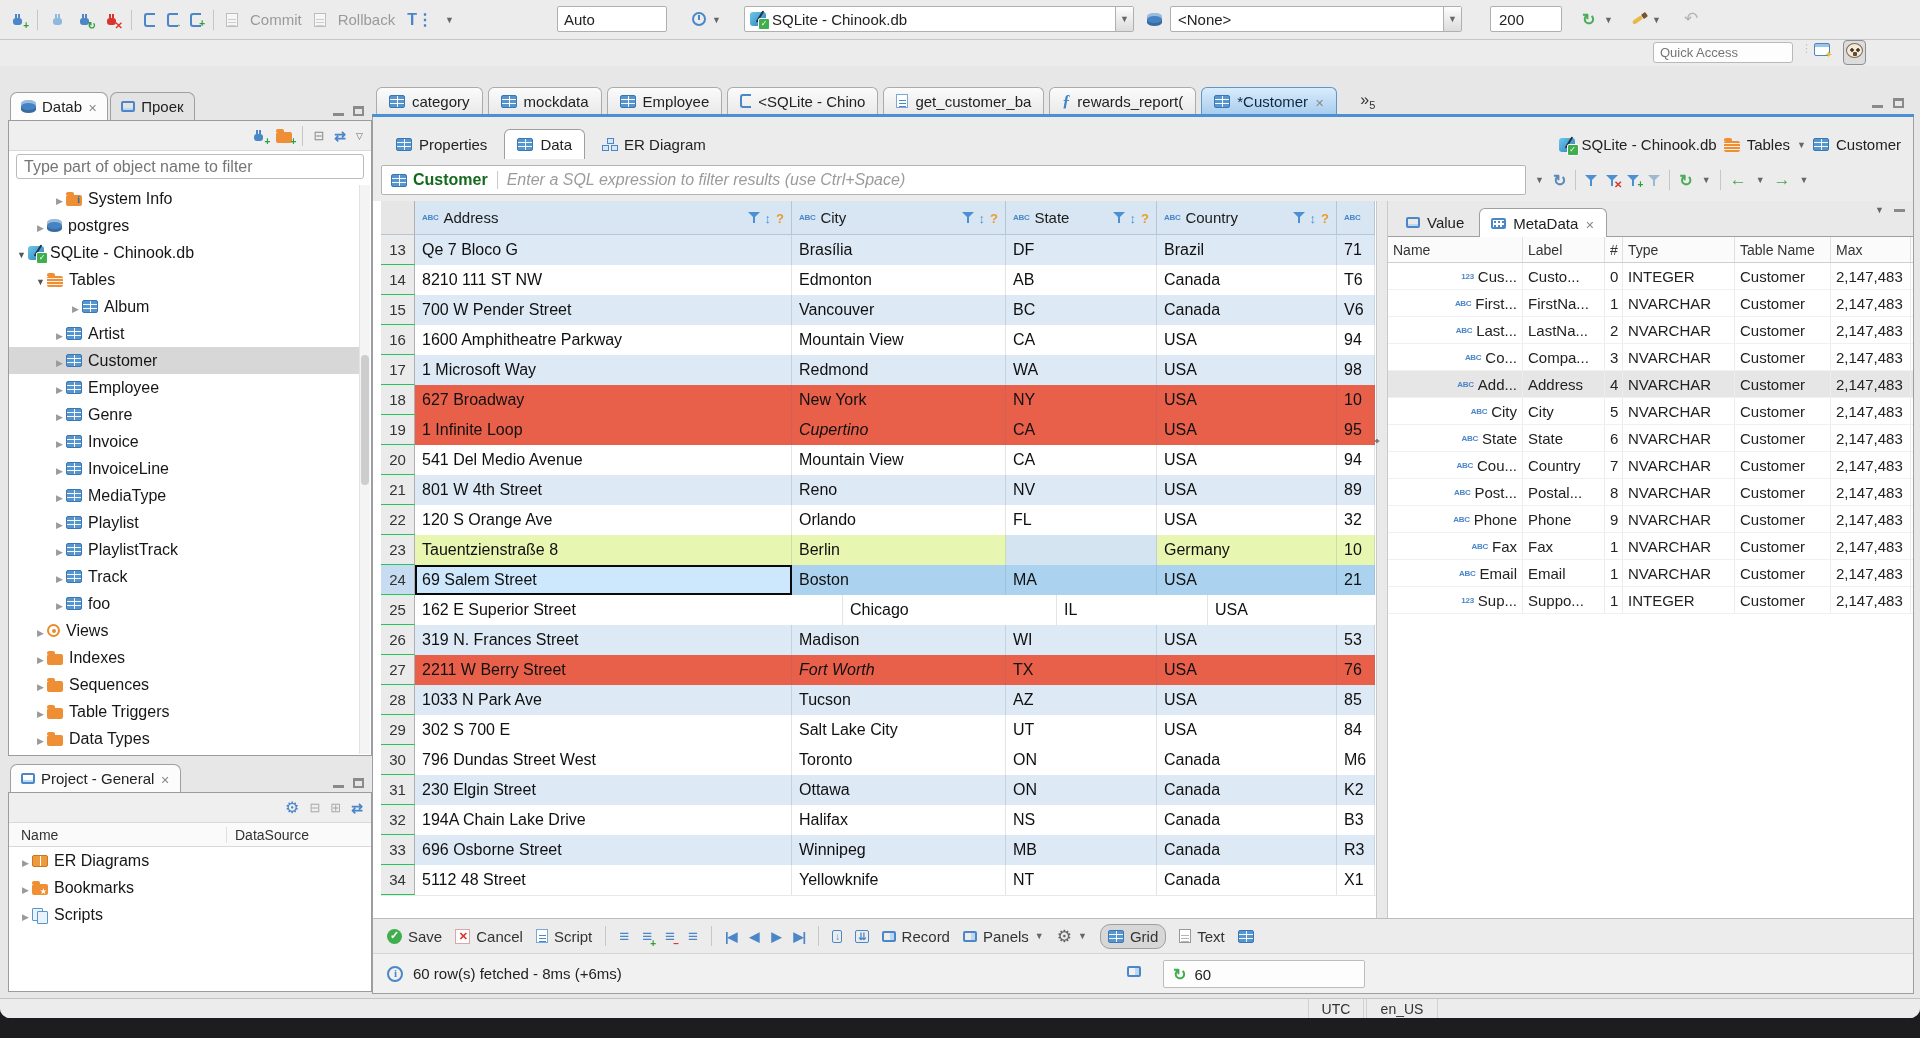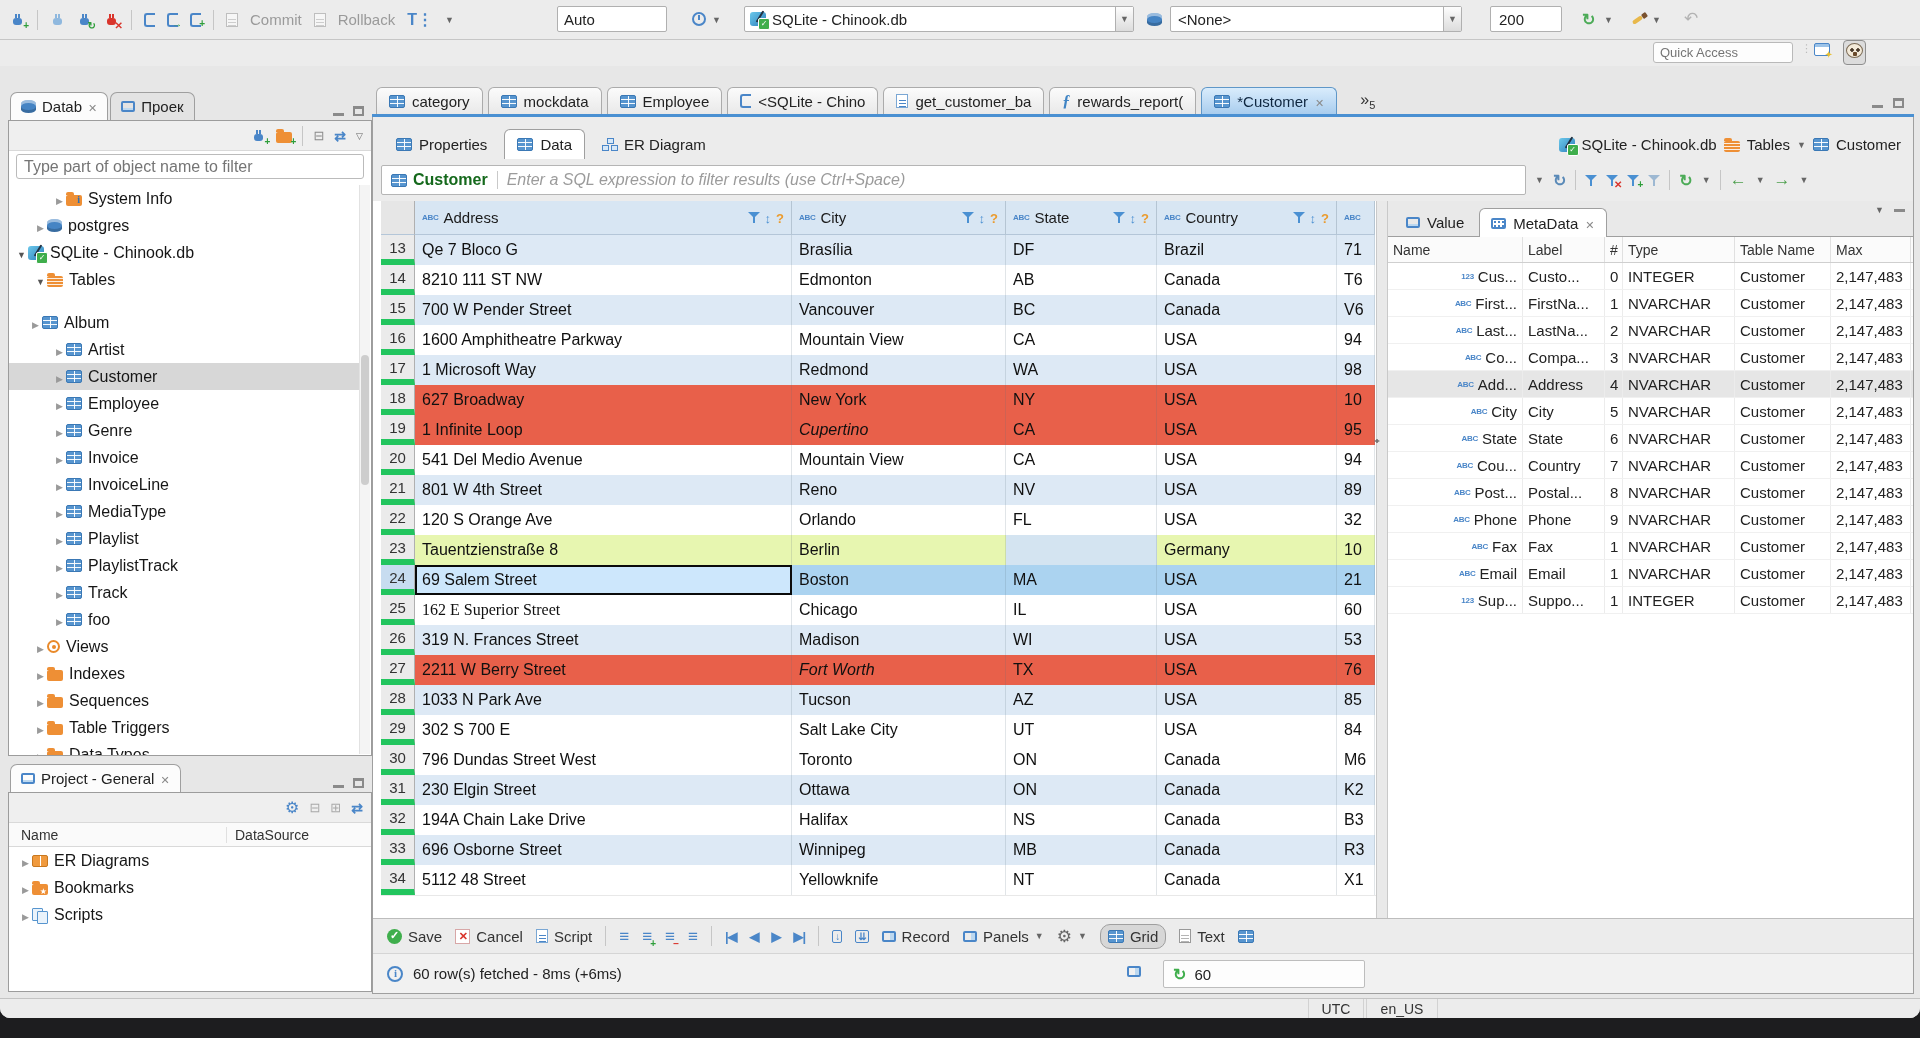--- a/index.html
+++ b/index.html
@@ -146,21 +146,21 @@
   .results { position:absolute; top:84px; bottom:75px; left:0; right:0; display:flex; padding-left:8px; background:#fff; }
 
   
   .grid { width:995px; flex:none; }
   .ghead { height:34px; display:flex; }
   .gh { background:#d8e6f3; border-right:1px solid rgba(90,110,130,.28); border-bottom:1px solid #b4c6d8;
     display:flex; align-items:center; gap:5px; padding:0 7px; font-size:15px; color:#1a1a1a; overflow:hidden; }
   .gh .spring { flex:1; }
   .gh0 { background:#e6e6e6; border-right:1px solid #b0b0b0; }
   .grow { height:30px; display:flex; }
-  .gnum { width:34px; flex:none; background:#ebebeb; border-right:1px solid #b0b0b0; border-bottom:6px solid #22c55e;
+  .gnum { width:34px; flex:none; background:#ebebeb; border-right:1px solid #b0b0b0; border-bottom:1px solid #22c55e;
     font-size:15px; color:#333; display:flex; align-items:center; justify-content:center; }
   .gcell { display:flex; align-items:center; padding:0 7px; font-size:16px; color:#101010;
     border-right:1px solid rgba(90,110,130,.18); overflow:hidden; white-space:nowrap; }
   .bg-alt  { background:#dde9f5; } .bg-white{ background:#ffffff; }
   .bg-red  { background:#e8604a; } .bg-green{ background:#e7f6b0; }
   .bg-sel  { background:#abd3f0; }
   .cell-null { background:#d4e4f1 !important; }
   .fc { background:#cde7fc !important; outline:2px solid #0a0a0a; outline-offset:-2px; }
   .gnum-sel { background:#c7dcf0 !important; }
   .grow.partial { height:25px; overflow:hidden; border-top:1px solid #e8e8e8; }
@@ -317,21 +317,21 @@
               <div class="trow" style="padding-left: 6px;">
                 <span class="exp e"></span>
                 <span class="ic icsqlite"></span>
                 <span class="lab">SQLite - Chinook.db</span>
               </div>
               <div class="trow" style="padding-left: 25px;">
                 <span class="exp e"></span>
                 <span class="ic icf icf-table"></span>
                 <span class="lab">Tables</span>
               </div>
-              <div class="trow" style="padding-left: 20px; margin-top: 16px;">
+              <div class="trow" style="padding-left: 60px;">
                 <span class="exp c"></span>
                 <span class="ic ict"></span>
                 <span class="lab">Album</span>
               </div>
               <div class="trow" style="padding-left: 44px;">
                 <span class="exp c"></span>
                 <span class="ic ict"></span>
                 <span class="lab">Artist</span>
               </div>
               <div class="trow sel" style="padding-left: 44px;">
@@ -687,21 +687,21 @@
               <div class="grow">
                 <div class="gnum gnum-sel">24</div>
                 <div class="gcell bg-sel fc" style="width: 377px; flex: 0 0 auto;">69 Salem Street</div>
                 <div class="gcell bg-sel" style="width: 214px; flex: 0 0 auto;">Boston</div>
                 <div class="gcell bg-sel" style="width: 151px; flex: 0 0 auto;">MA</div>
                 <div class="gcell bg-sel" style="width: 180px; flex: 0 0 auto;">USA</div>
                 <div class="gcell bg-sel" style="width: 38px; flex: 0 0 auto;">21</div>
               </div>
               <div class="grow">
                 <div class="gnum">25</div>
-                <div class="gcell bg-white" style="width: 377px; flex: 0 0 auto; font-family: Liberation Serif, serif;">162 E Superior Street</div>
+                <div class="gcell bg-white" style="width: 428px; flex: 0 0 auto;">162 E Superior Street</div>
                 <div class="gcell bg-white" style="width: 214px; flex: 0 0 auto;">Chicago</div>
                 <div class="gcell bg-white" style="width: 151px; flex: 0 0 auto;">IL</div>
                 <div class="gcell bg-white" style="width: 180px; flex: 0 0 auto;">USA</div>
                 <div class="gcell bg-white" style="width: 38px; flex: 0 0 auto;">60</div>
               </div>
               <div class="grow">
                 <div class="gnum">26</div>
                 <div class="gcell bg-alt" style="width: 377px; flex: 0 0 auto;">319 N. Frances Street</div>
                 <div class="gcell bg-alt" style="width: 214px; flex: 0 0 auto;">Madison</div>
                 <div class="gcell bg-alt" style="width: 151px; flex: 0 0 auto;">WI</div>

